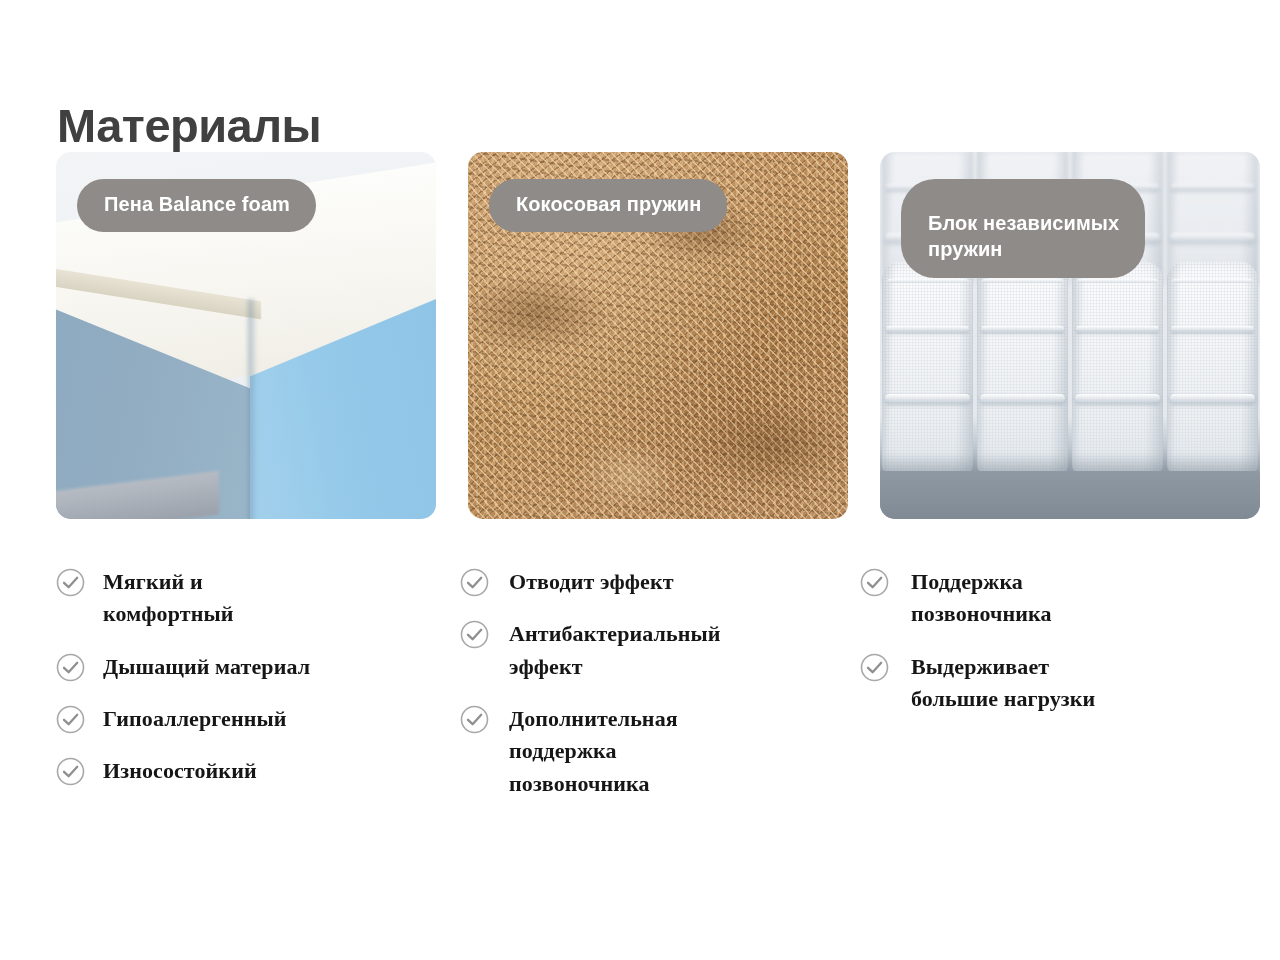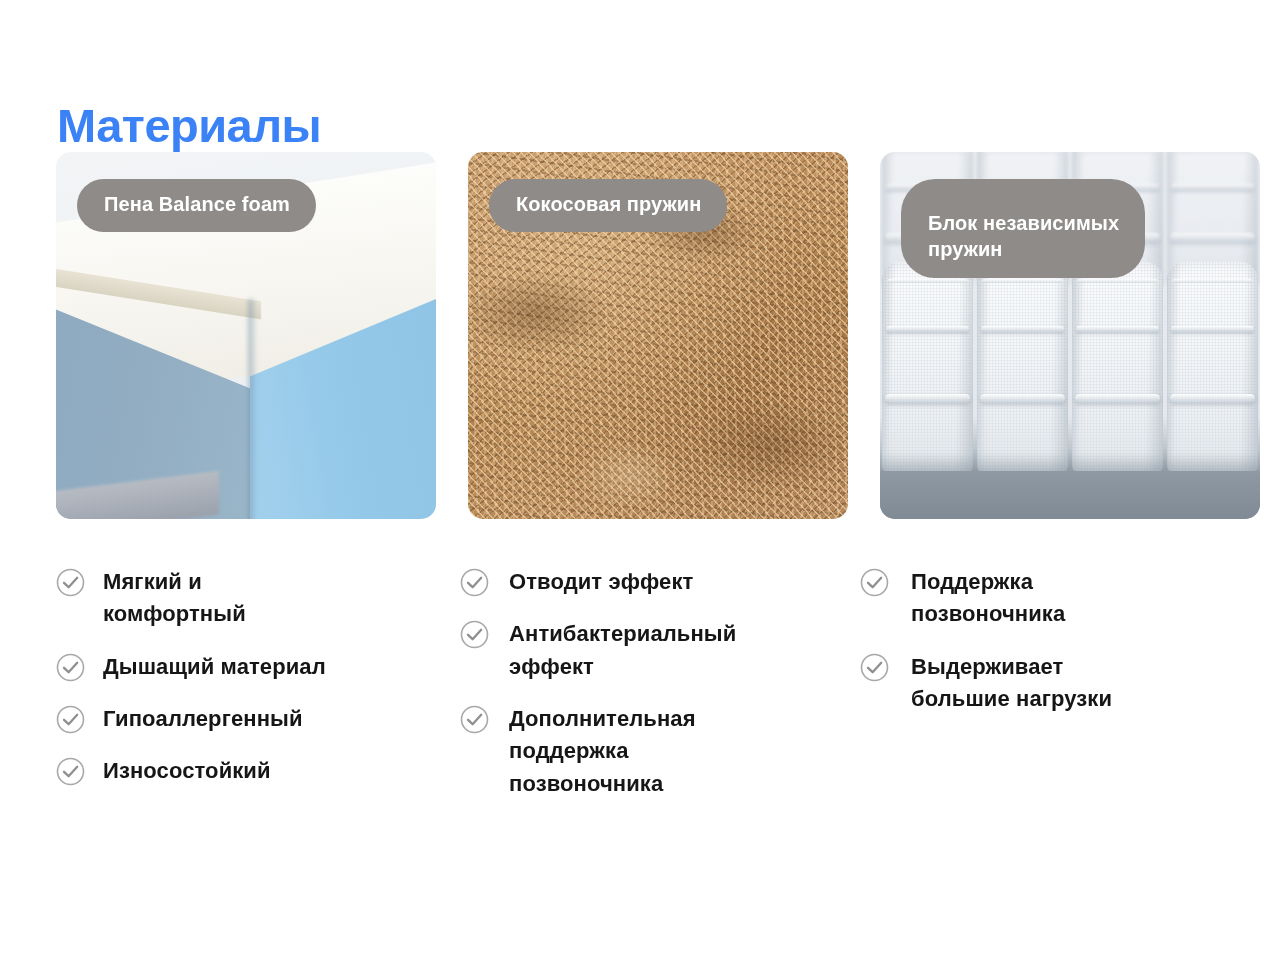--- a/index.html
+++ b/index.html
@@ -22,21 +22,21 @@
   }
 
   
   .page-title {
     position: absolute;
     left: 57px;
     top: 69px;
     font-size: 47px;
     font-weight: bold;
     letter-spacing: -0.5px;
-    color: #3b82f6;
+    color: #404040;
     line-height: 1.1;
   }
 
   
   .cards {
     position: absolute;
     left: 56px;
     top: 152px;
     width: 1172px;
     height: 367px;
@@ -246,20 +246,21 @@
   .features {
     position: absolute;
     left: 56px;
     top: 566px;
     width: 1180px;
     display: flex;
     gap: 0;
   }
   .feature-col {
     flex: 0 0 auto;
+    font-family: Liberation Serif, serif;
   }
   .feature-col.col-1 { width: 404px; }
   .feature-col.col-2 { width: 400px; }
   .feature-col.col-3 { width: 376px; }
 
   .feature-item {
     display: flex;
     align-items: flex-start;
     margin-bottom: 20px;
   }

